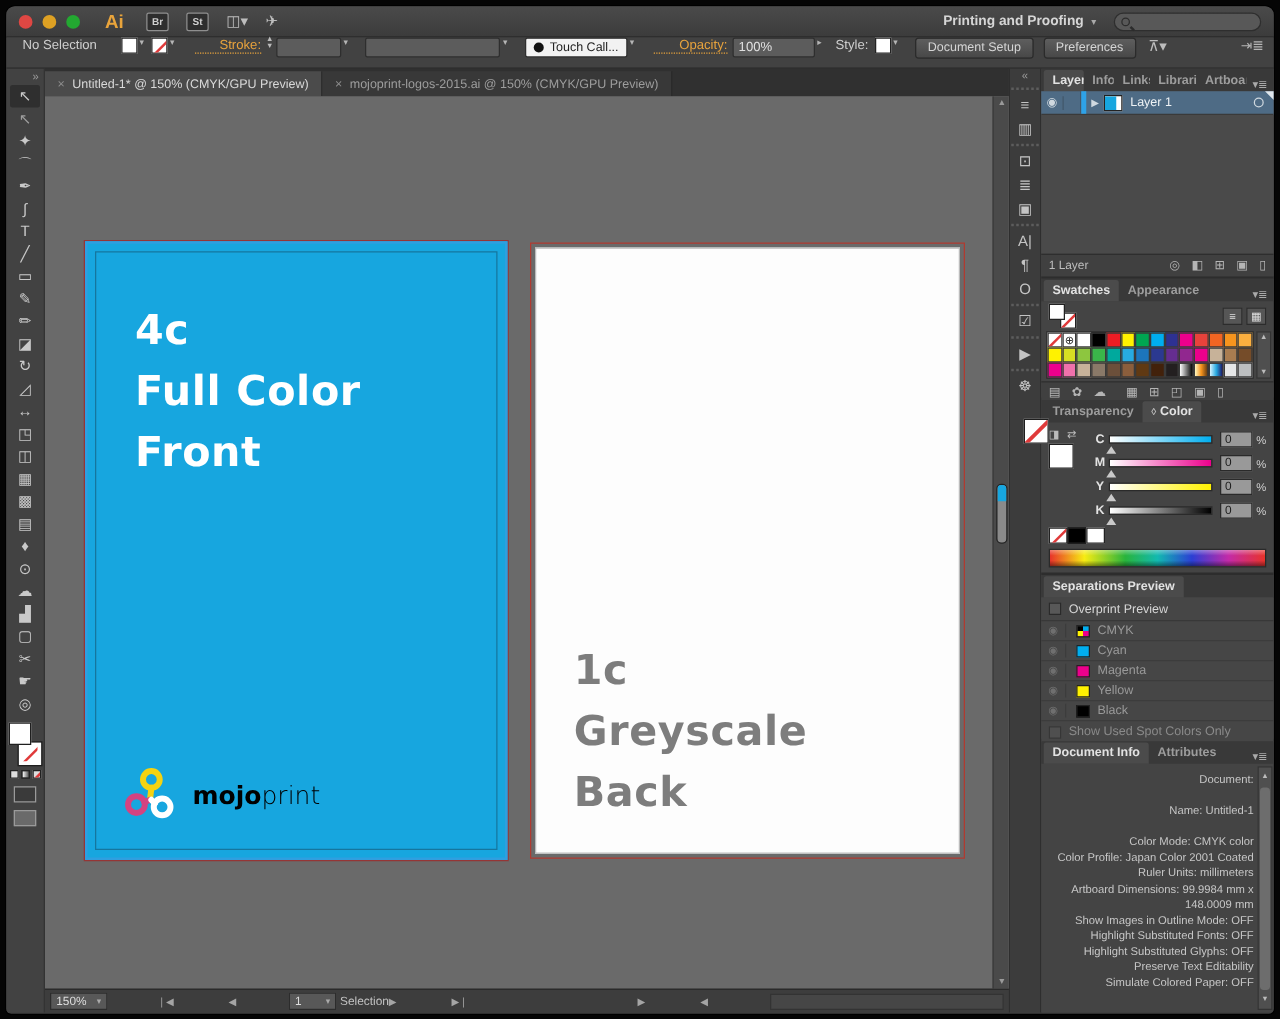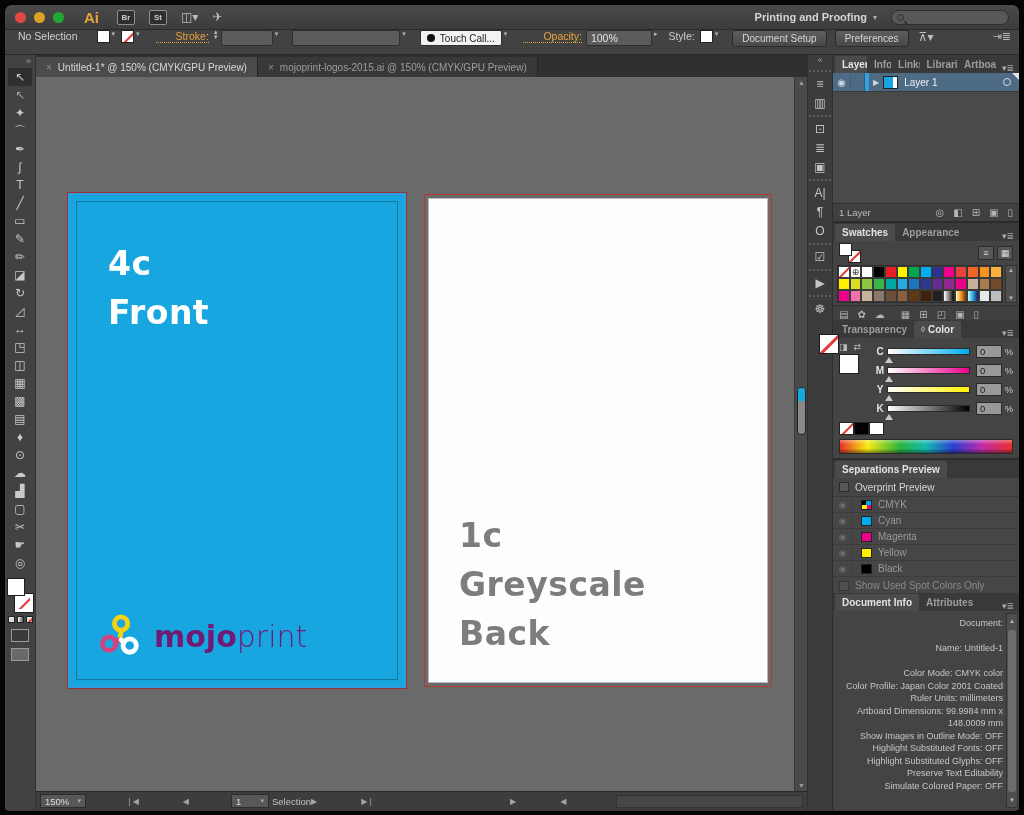--- a/index.html
+++ b/index.html
@@ -87,21 +87,21 @@
     border:1px solid rgba(20,60,80,.45); }
   .ab-back { left:392px; top:121px; width:340px; height:485px; background:#fdfdfd;
     border:1px solid #bbb; box-shadow:0 0 0 3px #6a6a6a, 0 0 0 4px #b03a30; }
   .ab-text { position:absolute; font-family:"DejaVu Sans",sans-serif; font-weight:600;
     font-size:33px; line-height:49px; letter-spacing:.5px; }
   .ab-front .ab-text { left:38px; top:44px; color:#ffffff; }
   .ab-back .ab-text { left:30px; top:312px; }
 
   .logo { position:absolute; left:30px; bottom:28px; display:flex; align-items:center; }
   .logo svg { width:46px; height:44px; margin-right:8px; }
-  .logo-text { color:#701a75; font-size:30px; letter-spacing:0; font-family:"DejaVu Sans",sans-serif; }
+  .logo-text { color:#000000; font-size:20px; letter-spacing:0; font-family:"DejaVu Sans",sans-serif; }
   .logo-text b { font-weight:800; }
 
   .vscroll { position:absolute; right:0; top:0; bottom:0; width:13px; background:#4a4a4a;
     border-left:1px solid #3a3a3a; }
   .vscroll .arr { position:absolute; left:0; width:13px; text-align:center; color:#9a9a9a; font-size:7px; }
   .vscroll .thumb { position:absolute; left:2px; width:9px; top:310px; height:48px;
     background:#8a8a8a; border-radius:4px; }
 
   
   .statusbar { height:19px; background:#3d3d3d; border-top:1px solid #2a2a2a;
@@ -335,20 +335,21 @@
             <span class="lbl">mojoprint-logos-2015.ai @ 150% (CMYK/GPU Preview)</span>
           </div>
         </div>
 
       <div class="canvas">
 
         <div class="artboard ab-front">
           <div class="inner-line"></div>
           <div class="ab-text" id="front-lines">
               <div>4c</div>
+              <div>Full Color</div>
               <div>Front</div>
             </div>
           <div class="logo">
             <svg viewBox="0 0 48 46">
               <g fill="none" stroke-linecap="round">
                 <circle cx="22" cy="10" r="7" stroke="#f5d312" stroke-width="5"></circle>
                 <line x1="22" y1="17" x2="21" y2="26" stroke="#f5d312" stroke-width="5"></line>
                 <circle cx="9.5" cy="31" r="7" stroke="#d44381" stroke-width="5"></circle>
                 <line x1="16" y1="29" x2="21" y2="27" stroke="#d44381" stroke-width="5"></line>
                 <circle cx="31" cy="33" r="7" stroke="#ffffff" stroke-width="5"></circle>

